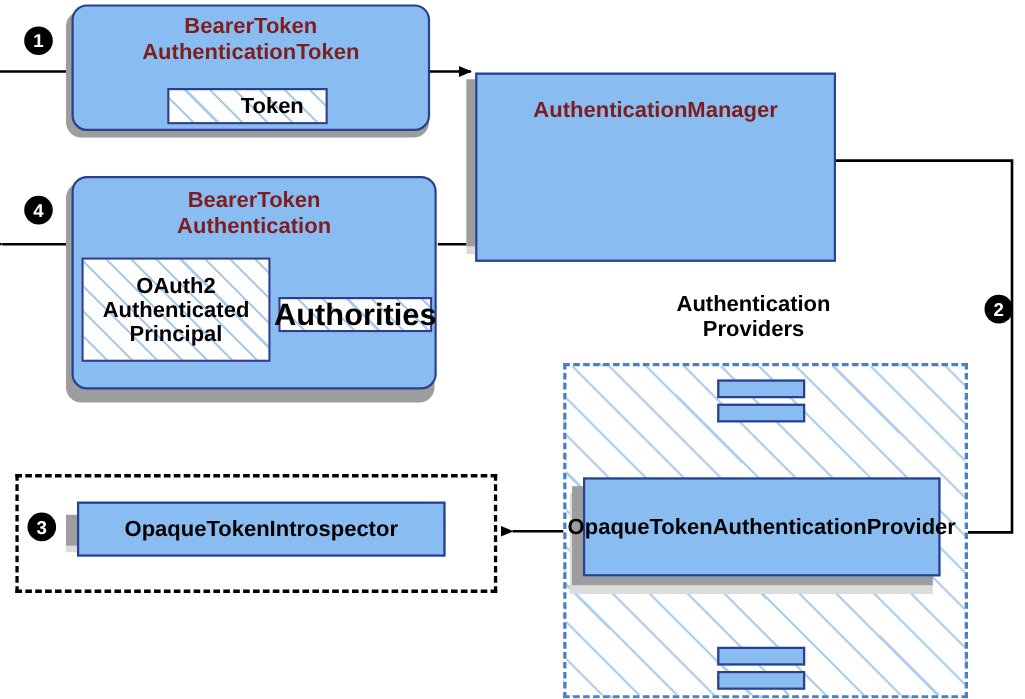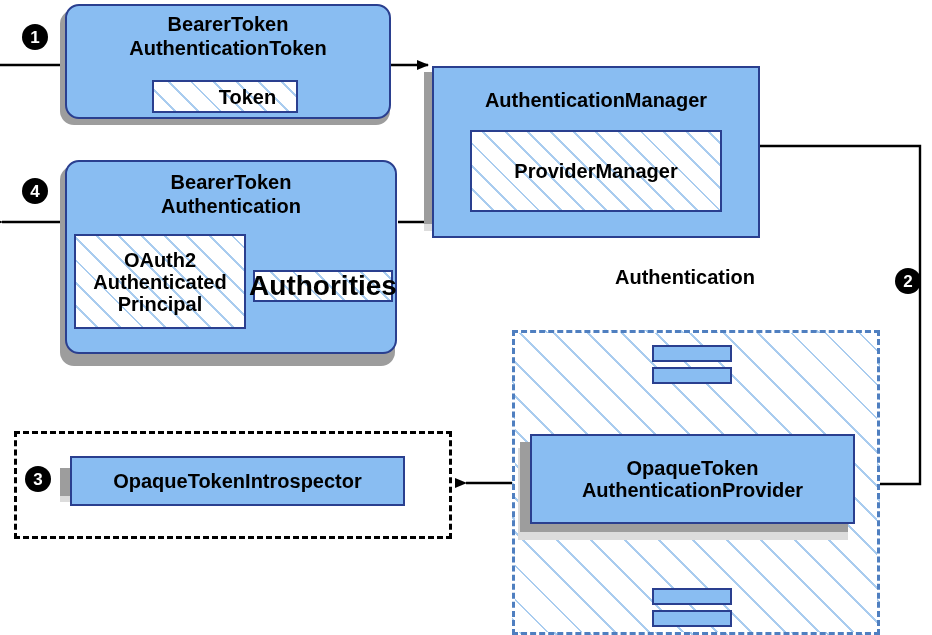--- a/index.html
+++ b/index.html
@@ -62,21 +62,21 @@
     align-items: center;
     justify-content: center;
     line-height: 1.1;
   }
   .node-title {
     position: absolute;
     left: 0;
     right: 0;
     text-align: center;
     font-weight: bold;
-    color: #000000;
+    color: #7f1d1d;
   }
   .group-hatched {
     position: absolute;
     box-sizing: border-box;
     border: 3px dashed #4f7fc0;
     background-color: #ffffff;
     background-image: repeating-linear-gradient(
         45deg,
         rgba(255,255,255,0) 0px,
         rgba(255,255,255,0) 22px,
@@ -165,52 +165,52 @@
   <div class="node rounded" style="left:65px; top:4px; width:326px; height:115px;">
     <div class="node-title" style="top:7px; font-size:20px;">BearerToken</div>
     <div class="node-title" style="top:31px; font-size:20px;">AuthenticationToken</div>
     <div class="inner" style="left:85px; top:74px; width:146px; height:33px; font-size:20px;padding-left:45px;">Token</div>
   </div>
 
   <div class="shadow light" style="left:424px; top:76px; width:330px; height:155px;"></div>
   <div class="shadow" style="left:424px; top:72px; width:330px; height:152px;"></div>
   <div class="node" style="left:432px; top:66px; width:328px; height:172px;">
     <div class="node-title" style="top:21px; font-size:20px;">AuthenticationManager</div>
-    <div class="inner" style="left:36px; top:62px; width:252px; height:82px; font-size:20px;">ProviderManager</div>
   </div>
 
   <div class="shadow rounded" style="left:60px; top:166px; width:335px; height:200px;"></div>
   <div class="node rounded" style="left:65px; top:160px; width:332px; height:194px;">
     <div class="node-title" style="top:9px; font-size:20px;">BearerToken</div>
     <div class="node-title" style="top:33px; font-size:20px;">Authentication</div>
 
     <div class="inner" style="left:7px; top:72px; width:172px; height:95px; font-size:20px; flex-direction:column;">
       <span>OAuth2</span>
       <span>Authenticated</span>
       <span>Principal</span>
     </div>
 
     <div class="inner" style="left:186px; top:108px; width:140px; height:32px; font-size:28px;">Authorities</div>
   </div>
 
   <div class="group-label" style="left:560px; top:266px; width:250px; font-size:20px;">
     <div>Authentication</div>
+    <div>Providers</div>
   </div>
 
   <div class="group-hatched" style="left:512px; top:330px; width:368px; height:305px;"></div>
 
   <div class="stack-bar" style="left:652px; top:345px; width:80px; height:17px;"></div>
   <div class="stack-bar" style="left:652px; top:367px; width:80px; height:17px;"></div>
 
   <div class="stack-bar" style="left:652px; top:588px; width:80px; height:17px;"></div>
   <div class="stack-bar" style="left:652px; top:610px; width:80px; height:17px;"></div>
 
   <div class="shadow light" style="left:518px; top:448px; width:330px; height:92px;"></div>
   <div class="shadow" style="left:520px; top:442px; width:328px; height:90px;"></div>
-  <div class="node" style="left:530px; top:434px; width:325px; height:90px; display:flex; flex-direction:column; align-items:center; justify-content:center;">
+  <div class="node" style="left:530px; top:434px; width:325px; height:90px; display:flex; flex-direction:row; align-items:center; justify-content:center;">
     <span style="font-size:20px;">OpaqueToken</span>
     <span style="font-size:20px;">AuthenticationProvider</span>
   </div>
 
   <div class="group-dotted" style="left:14px; top:431px; width:438px; height:108px;"></div>
 
   <div class="shadow light" style="left:60px; top:474px; width:345px; height:28px;"></div>
   <div class="shadow" style="left:60px; top:468px; width:345px; height:28px;"></div>
   <div class="node" style="left:70px; top:456px; width:335px; height:50px; display:flex; align-items:center; justify-content:center; font-size:20px;">OpaqueTokenIntrospector</div>
 

